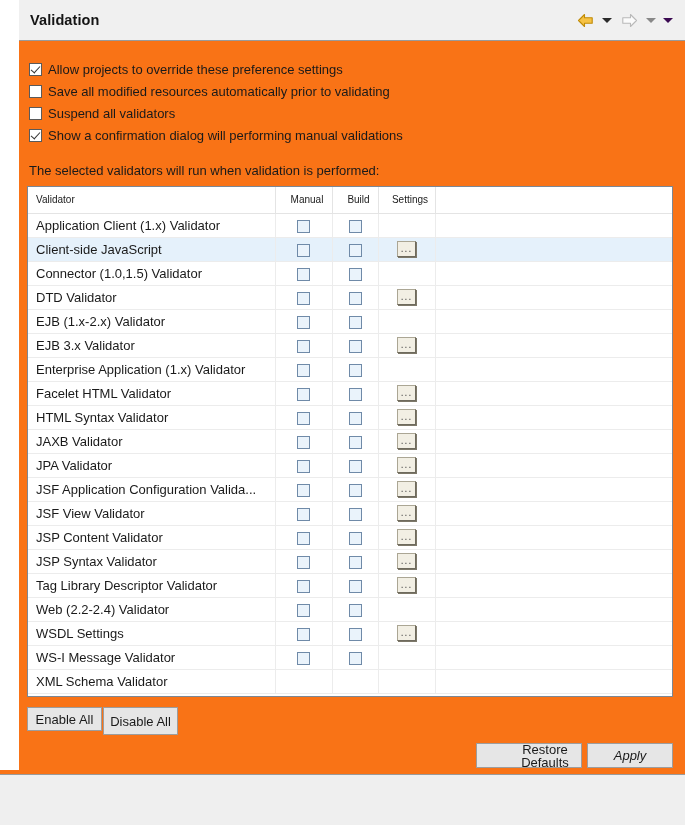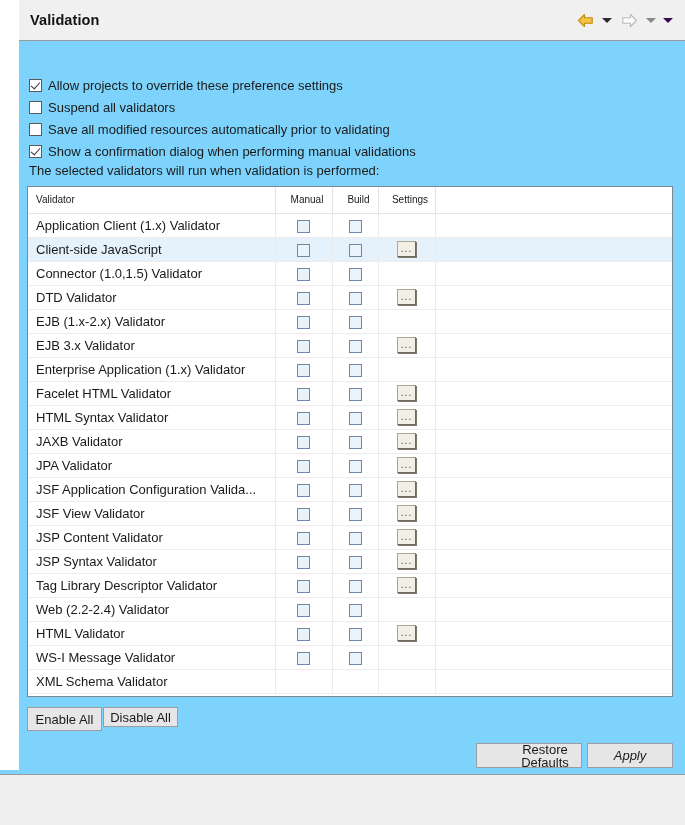--- a/index.html
+++ b/index.html
@@ -16,21 +16,21 @@
     overflow: hidden;
     position: relative;
   }
 
   
   #dialog {
     position: absolute;
     left: 0; top: 0;
     width: 685px;
     height: 825px;
-    background: #7dd3fc;
+    background: #f97316;
     box-sizing: border-box;
     border-radius: 16px;
   }
   #left-edge {
     position: absolute;
     left: 0; top: 0;
     width: 19px;
     height: 770px;
     background: #ffffff;
   }
@@ -76,21 +76,21 @@
     border-right: 5px solid transparent;
     border-top: 5px solid #2b2b2b;
   }
   .tri.dim { border-top-color: #888888; }
   .tri.purple { border-top-color: #3b0a52; }
 
   
   #options {
     position: absolute;
     left: 29px;
-    top: 74px;
+    top: 58px;
     width: 620px;
   }
   .opt-row {
     display: flex;
     align-items: center;
     height: 22px;
     margin-bottom: 0px;
   }
   .cbx {
     width: 13px; height: 13px;
@@ -226,21 +226,21 @@
     color: #1a1a1a;
     box-sizing: border-box;
     text-align: center;
     line-height: 1;
     display: flex;
     align-items: center;
     justify-content: center;
     padding: 0;
   }
   #enable-all  { position: absolute; left: 27px;  top: 707px; width: 75px; height: 24px; }
-  #disable-all { position: absolute; left: 103px; top: 707px; width: 75px; height: 20px; }
+  #disable-all { position: absolute; left: 103px; top: 707px; width: 75px; height: 28px; }
   #restore-defaults { position: absolute; left: 476px; top: 743px; width: 106px; height: 25px; padding-left: 32px; }
   #apply            { position: absolute; left: 587px; top: 743px; width: 86px;  height: 25px; font-style: italic; }
 
   #footer-sep {
     position: absolute;
     left: 0; top: 774px;
     width: 685px;
     height: 1px;
     background: #9a9a9a;
   }
@@ -285,29 +285,29 @@
     </div>
   </div>
 
   <div id="options">
     <div class="opt-row">
       <span class="cbx checked"></span>
       <span class="opt-label">Allow projects to override these preference settings</span>
     </div>
     <div class="opt-row">
       <span class="cbx"></span>
+      <span class="opt-label">Save all modified resources automatically prior to validating</span>
+    </div>
+    <div class="opt-row">
+      <span class="cbx"></span>
       <span class="opt-label">Suspend all validators</span>
     </div>
     <div class="opt-row">
-      <span class="cbx"></span>
-      <span class="opt-label">Save all modified resources automatically prior to validating</span>
-    </div>
-    <div class="opt-row">
       <span class="cbx checked"></span>
-      <span class="opt-label">Show a confirmation dialog when performing manual validations</span>
+      <span class="opt-label">Show a confirmation dialog will performing manual validations</span>
     </div>
   </div>
 
   <div id="table-caption">The selected validators will run when validation is performed:</div>
 
   <div id="table-wrap">
     <table class="grid">
       <colgroup>
         <col class="c-name">
           <col class="c-manual">
@@ -438,21 +438,21 @@
             <td class="filler"></td>
           </tr>
           <tr>
             <td class="name">Web (2.2-2.4) Validator</td>
             <td class="ctr"><span class="tcbx"></span></td>
             <td class="ctr"><span class="tcbx"></span></td>
             <td class="ctr"></td>
             <td class="filler"></td>
           </tr>
           <tr>
-            <td class="name">HTML Validator</td>
+            <td class="name">WSDL Settings</td>
             <td class="ctr"><span class="tcbx"></span></td>
             <td class="ctr"><span class="tcbx"></span></td>
             <td class="ctr"><span class="sbtn">...</span></td>
             <td class="filler"></td>
           </tr>
           <tr>
             <td class="name">WS-I Message Validator</td>
             <td class="ctr"><span class="tcbx"></span></td>
             <td class="ctr"><span class="tcbx"></span></td>
             <td class="ctr"></td>

